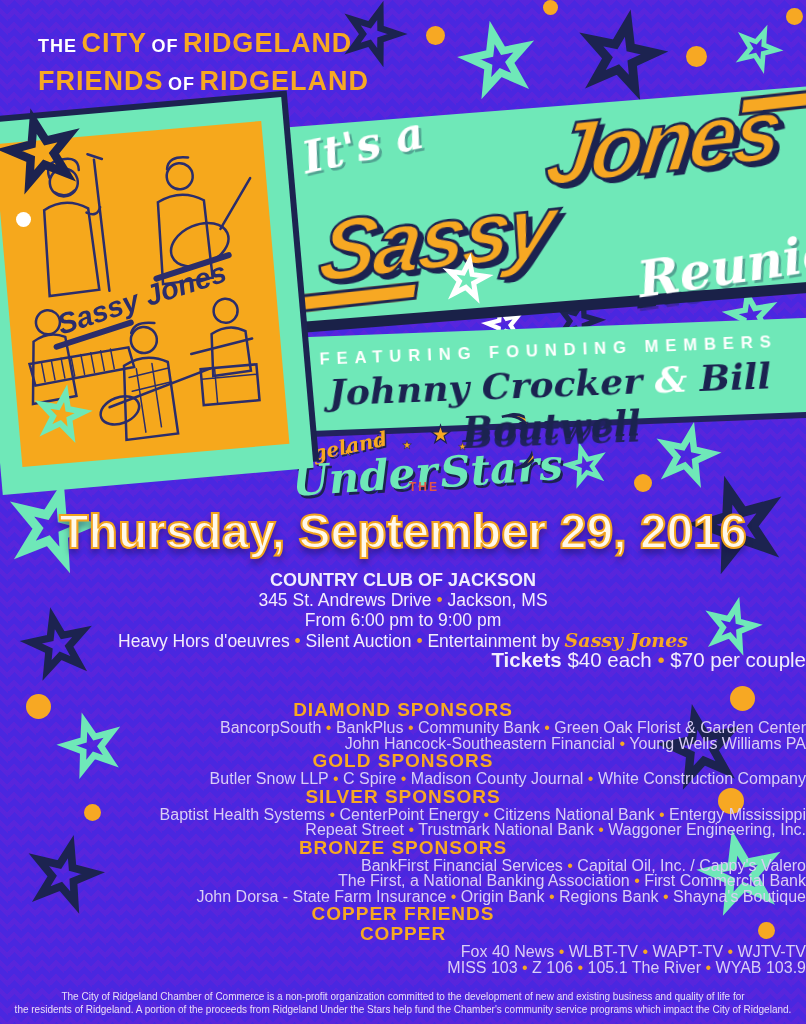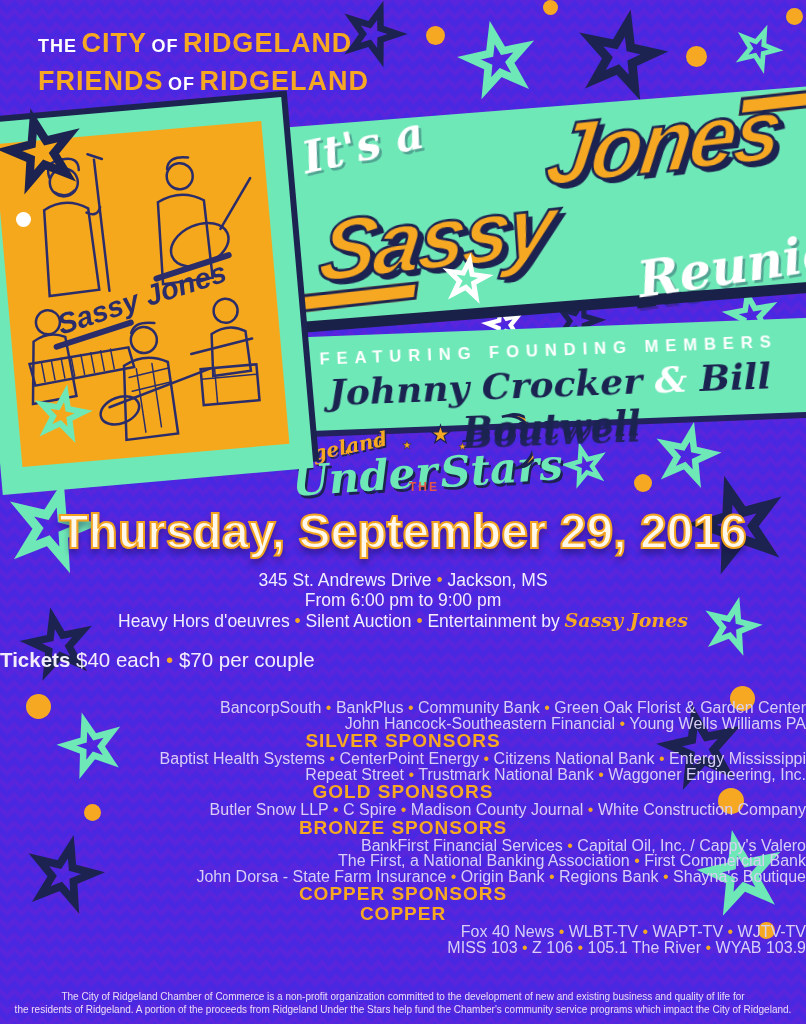--- a/index.html
+++ b/index.html
@@ -59,21 +59,21 @@
   .sprinkle{position:absolute;left:0;top:0;width:100%;height:100%;}
   .moon{position:absolute;left:212px;top:0px;width:56px;height:56px;}
   
   .date{position:absolute;left:0;top:504px;width:100%;text-align:center;z-index:2;margin:0;
     font-size:48px;font-weight:bold;color:#FFF8EA;-webkit-text-stroke:2px #F2A31F;
     text-shadow:0 5px 7px rgba(20,12,70,.55);}
   .venue{position:absolute;left:0;top:570px;width:100%;text-align:center;z-index:2;color:#F2EDFC;
     font-size:17.5px;line-height:20px;}
   .venue .vname{font-weight:bold;font-size:18px;}
   .band-script{font-family:"DejaVu Serif",serif;font-style:italic;font-weight:bold;font-size:19px;color:#F7A823;}
-  .tickets{position:absolute;left:0;top:648px;width:100%;text-align:left;z-index:2;color:#F2EDFC;
+  .tickets{position:absolute;left:0;top:648px;width:100%;text-align:right;z-index:2;color:#F2EDFC;
     font-size:20.5px;line-height:23.5px;}
   .tk-label,.tk-phone{font-weight:bold;}
   
   .sponsors{position:absolute;left:0;top:700px;width:100%;text-align:center;z-index:2;}
   .sp-title{font-size:19px;line-height:20px;font-weight:bold;color:#F7A823;letter-spacing:1px;}
   .sp-line{font-size:16px;line-height:15.5px;color:#D9CEF5;text-align:right;}
   .sp-group{margin-bottom:0;}
   .dot-sep{color:#F7A823;}
   
   .fine{position:absolute;left:0;top:991px;width:100%;text-align:center;z-index:2;
@@ -316,57 +316,59 @@
     <span class="moon">
       <svg viewBox="0 0 100 100" style="width:100%;height:100%;transform:rotate(-12deg);">
         <path d="M60,2 A49,49 0 1,1 60,98 A40,40 0 0,0 60,2 Z" fill="#F7A823" stroke="#1C2350" stroke-width="5"></path>
       </svg>
     </span>
   </section>
 
   <h1 class="date">Thursday, September 29, 2016</h1>
 
   <section class="venue">
+    <div class="vname">COUNTRY CLUB OF JACKSON</div>
     <div class="dotify">345 St. Andrews Drive <span class="dot-sep">•</span> Jackson, MS</div>
     <div>From 6:00 pm to 9:00 pm</div>
     <div>
       <span class="dotify">Heavy Hors d'oeuvres <span class="dot-sep">•</span> Silent Auction <span class="dot-sep">•</span> Entertainment by</span>
       <span class="band-script">Sassy Jones</span>
     </div>
   </section>
 
   <section class="tickets">
     <div>
       <span class="tk-label">Tickets</span>
       <span class="dotify">$40 each <span class="dot-sep">•</span> $70 per couple</span>
     </div>
   </section>
 
   <section class="sponsors">
     <div class="sp-group">
+      <div class="sp-title">DIAMOND SPONSORS</div>
       <div class="sp-line dotify">BancorpSouth <span class="dot-sep">•</span> BankPlus <span class="dot-sep">•</span> Community Bank <span class="dot-sep">•</span> Green Oak Florist &amp; Garden Center</div>
       <div class="sp-line dotify">John Hancock-Southeastern Financial <span class="dot-sep">•</span> Young Wells Williams PA</div>
+    </div>
+    <div class="sp-group">
+      <div class="sp-title">GOLD SPONSORS</div>
+      <div class="sp-line dotify">Butler Snow LLP <span class="dot-sep">•</span> C Spire <span class="dot-sep">•</span> Madison County Journal <span class="dot-sep">•</span> White Construction Company</div>
     </div>
     <div class="sp-group">
       <div class="sp-title">SILVER SPONSORS</div>
       <div class="sp-line dotify">Baptist Health Systems <span class="dot-sep">•</span> CenterPoint Energy <span class="dot-sep">•</span> Citizens National Bank <span class="dot-sep">•</span> Entergy Mississippi</div>
       <div class="sp-line dotify">Repeat Street <span class="dot-sep">•</span> Trustmark National Bank <span class="dot-sep">•</span> Waggoner Engineering, Inc.</div>
-    </div>
-    <div class="sp-group">
-      <div class="sp-title">GOLD SPONSORS</div>
-      <div class="sp-line dotify">Butler Snow LLP <span class="dot-sep">•</span> C Spire <span class="dot-sep">•</span> Madison County Journal <span class="dot-sep">•</span> White Construction Company</div>
     </div>
     <div class="sp-group">
       <div class="sp-title">BRONZE SPONSORS</div>
       <div class="sp-line dotify">BankFirst Financial Services <span class="dot-sep">•</span> Capital Oil, Inc. / Cappy's Valero</div>
       <div class="sp-line dotify">The First, a National Banking Association <span class="dot-sep">•</span> First Commercial Bank</div>
       <div class="sp-line dotify">John Dorsa - State Farm Insurance <span class="dot-sep">•</span> Origin Bank <span class="dot-sep">•</span> Regions Bank <span class="dot-sep">•</span> Shayna's Boutique</div>
     </div>
     <div class="sp-group">
-      <div class="sp-title">COPPER SPONSORS</div>
+      <div class="sp-title">COPPER FRIENDS</div>
     </div>
     <div class="sp-group">
       <div class="sp-title">COPPER</div>
       <div class="sp-line dotify">Fox 40 News <span class="dot-sep">•</span> WLBT-TV <span class="dot-sep">•</span> WAPT-TV <span class="dot-sep">•</span> WJTV-TV</div>
       <div class="sp-line dotify">MISS 103 <span class="dot-sep">•</span> Z 106 <span class="dot-sep">•</span> 105.1 The River <span class="dot-sep">•</span> WYAB 103.9</div>
     </div>
   </section>
 
   <footer class="fine">
     <div>The City of Ridgeland Chamber of Commerce is a non-profit organization committed to the development of new and existing business and quality of life for</div>

